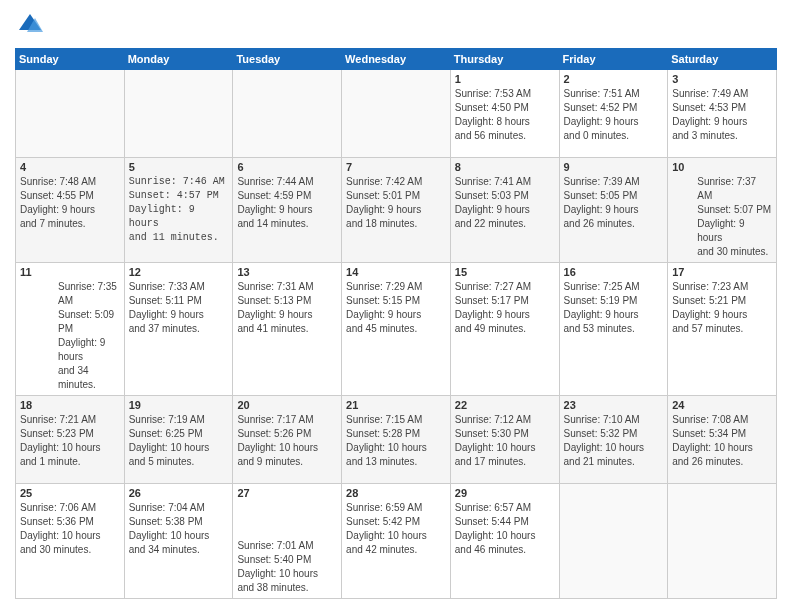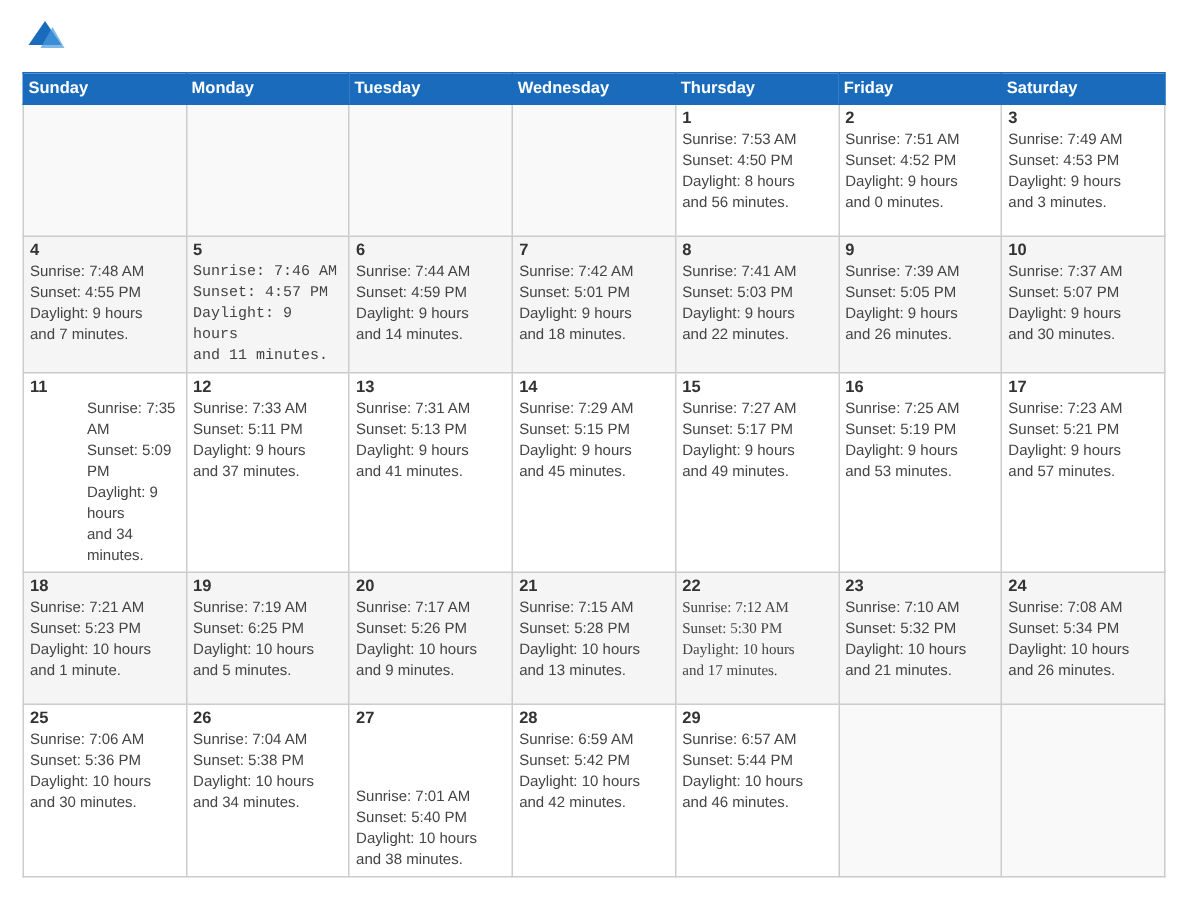--- a/index.html
+++ b/index.html
@@ -197,21 +197,21 @@
           </td>
           <td>
             <span class="day-number">9</span>
             <div class="day-info" style="white-space: pre-line;">Sunrise: 7:39 AM
 Sunset: 5:05 PM
 Daylight: 9 hours
 and 26 minutes.</div>
           </td>
           <td>
             <span class="day-number">10</span>
-            <div class="day-info" style="white-space: pre-line;">Sunrise: 7:37 AM
+            <div class="day-info" style="white-space: pre-line; margin-left: 25px;">Sunrise: 7:37 AM
 Sunset: 5:07 PM
 Daylight: 9 hours
 and 30 minutes.</div>
           </td>
         </tr>
         <tr>
           <td>
             <span class="day-number">11</span>
             <div class="day-info" style="white-space: pre-line; margin-left: 38px;">Sunrise: 7:35 AM
 Sunset: 5:09 PM
@@ -285,21 +285,21 @@
           </td>
           <td>
             <span class="day-number">21</span>
             <div class="day-info" style="white-space: pre-line;">Sunrise: 7:15 AM
 Sunset: 5:28 PM
 Daylight: 10 hours
 and 13 minutes.</div>
           </td>
           <td>
             <span class="day-number">22</span>
-            <div class="day-info" style="white-space: pre-line; font-family: Liberation Serif, serif;">Sunrise: 7:12 AM
+            <div class="day-info" style="white-space: pre-line;">Sunrise: 7:12 AM
 Sunset: 5:30 PM
 Daylight: 10 hours
 and 17 minutes.</div>
           </td>
           <td>
             <span class="day-number">23</span>
             <div class="day-info" style="white-space: pre-line;">Sunrise: 7:10 AM
 Sunset: 5:32 PM
 Daylight: 10 hours
 and 21 minutes.</div>

